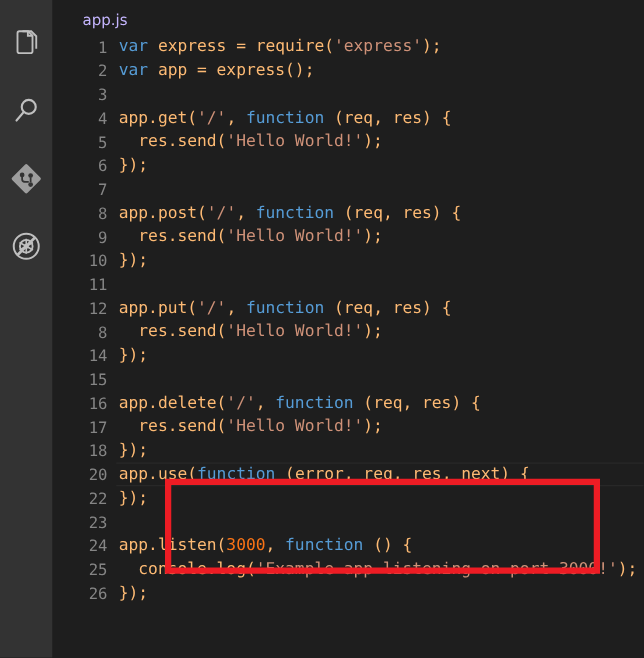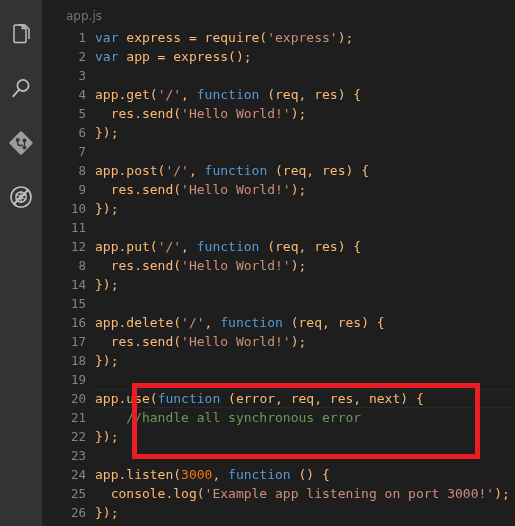--- a/index.html
+++ b/index.html
@@ -49,21 +49,21 @@
     overflow: hidden;
   }
   .breadcrumb {
     position: absolute;
     left: 24px;
     top: 6px;
     height: 20px;
     line-height: 20px;
     font-family: "DejaVu Sans", sans-serif;
     font-size: 12px;
-    color: #737373;
+    color: #c4b5fd;
     white-space: nowrap;
   }
   .code-area {
     position: absolute;
     left: 0;
     top: 28px;
     right: 0;
     bottom: 0;
   }
   .code-line {
@@ -190,23 +190,21 @@
         <div class="code-line"><span class="ln">9</span><span class="code-text"><span class="t-id">  res.send(</span><span class="t-str">'Hello World!'</span><span class="t-id">);</span></span></div>
         <div class="code-line"><span class="ln">10</span><span class="code-text"><span class="t-id">});</span></span></div>
         <div class="code-line"><span class="ln">11</span><span class="code-text"></span></div>
         <div class="code-line"><span class="ln">12</span><span class="code-text"><span class="t-id">app.put(</span><span class="t-str">'/'</span><span class="t-id">, </span><span class="t-kw">function</span><span class="t-id"> (req, res) {</span></span></div>
         <div class="code-line"><span class="ln">8</span><span class="code-text"><span class="t-id">  res.send(</span><span class="t-str">'Hello World!'</span><span class="t-id">);</span></span></div>
         <div class="code-line"><span class="ln">14</span><span class="code-text"><span class="t-id">});</span></span></div>
         <div class="code-line"><span class="ln">15</span><span class="code-text"></span></div>
         <div class="code-line"><span class="ln">16</span><span class="code-text"><span class="t-id">app.delete(</span><span class="t-str">'/'</span><span class="t-id">, </span><span class="t-kw">function</span><span class="t-id"> (req, res) {</span></span></div>
         <div class="code-line"><span class="ln">17</span><span class="code-text"><span class="t-id">  res.send(</span><span class="t-str">'Hello World!'</span><span class="t-id">);</span></span></div>
         <div class="code-line"><span class="ln">18</span><span class="code-text"><span class="t-id">});</span></span></div>
-        <div class="code-line"><span class="ln">19</span><span class="code-text"></span></div>
         <div class="code-line active-line"><span class="ln">20</span><span class="code-text"><span class="t-id">app.use(</span><span class="t-kw">function</span><span class="t-id"> (error, req, res, next) {</span></span></div>
-        <div class="code-line"><span class="ln">21</span><span class="code-text"><span class="t-com">    //handle all synchronous error</span></span></div>
         <div class="code-line"><span class="ln">22</span><span class="code-text"><span class="t-id">});</span></span></div>
         <div class="code-line"><span class="ln">23</span><span class="code-text"></span></div>
         <div class="code-line"><span class="ln">24</span><span class="code-text"><span class="t-id">app.listen(</span><span class="t-num">3000</span><span class="t-id">, </span><span class="t-kw">function</span><span class="t-id"> () {</span></span></div>
         <div class="code-line"><span class="ln">25</span><span class="code-text"><span class="t-id">  console.log(</span><span class="t-str">'Example app listening on port 3000!'</span><span class="t-id">);</span></span></div>
         <div class="code-line"><span class="ln">26</span><span class="code-text"><span class="t-id">});</span></span></div>
       </div>
 
     <div class="annotation-box"></div>
 
   </div>

